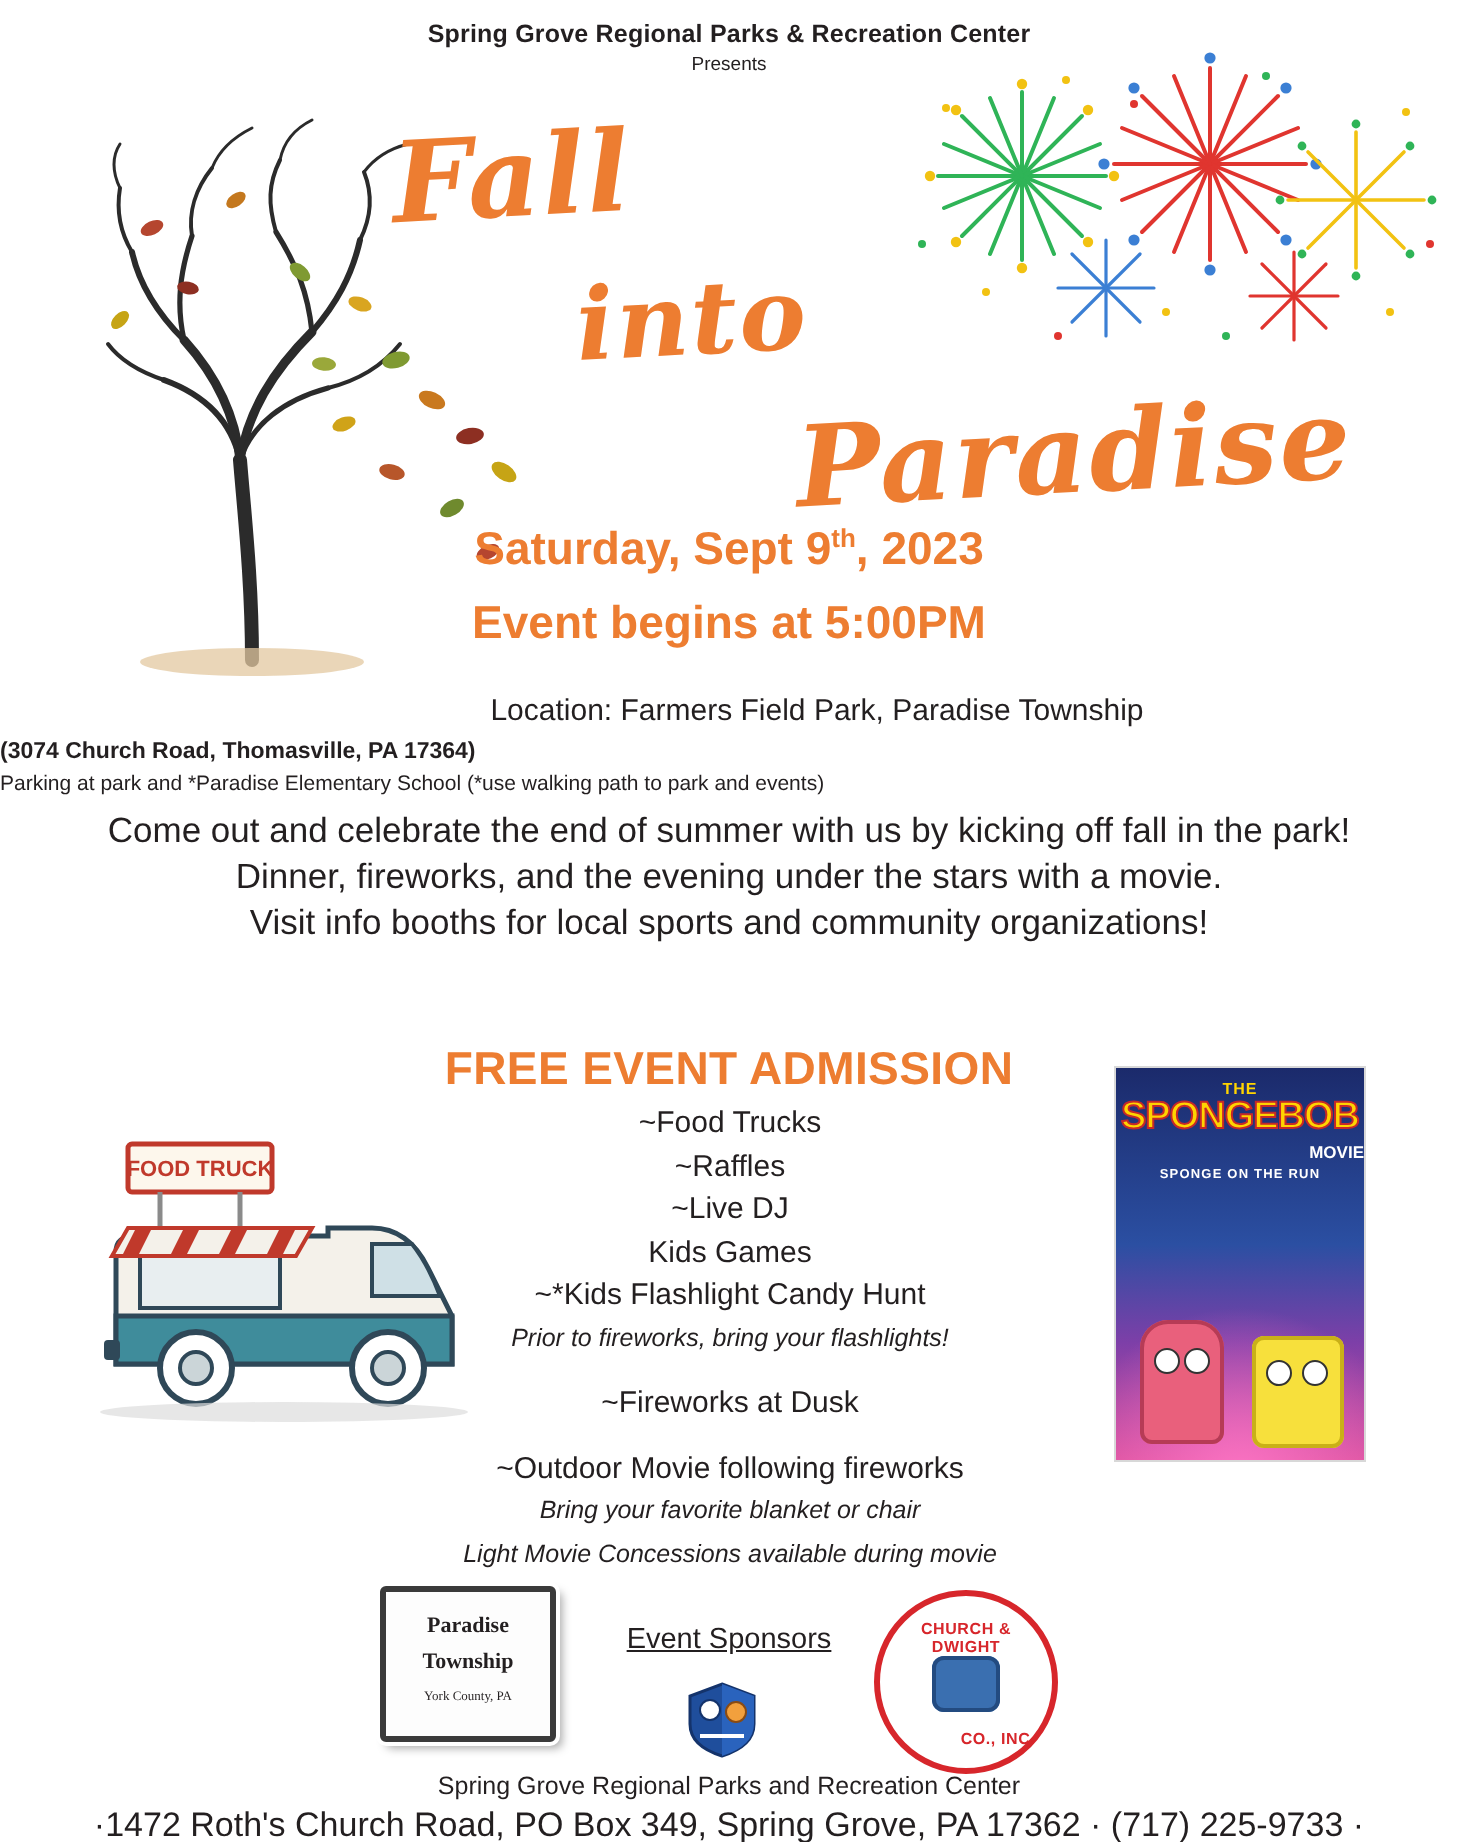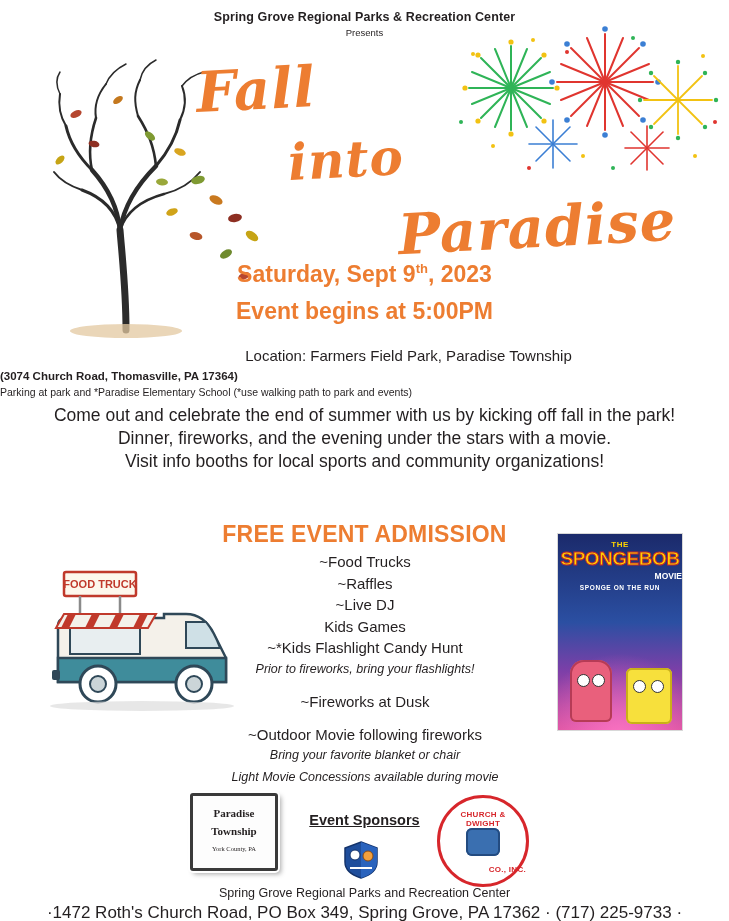--- a/index.html
+++ b/index.html
@@ -199,21 +199,21 @@
   .poster .eye { position:absolute; width:11px; height:11px; background:#fff; border-radius:50%; border:1px solid #333; }
 
   
   .sponsors-title {
     position: absolute;
     top: 812px;
     left: 0;
     width: 729px;
     text-align: center;
     font-size: 14.5px;
-    font-weight: bold;
+    font-weight: normal;
     text-decoration: underline;
   }
   .paradise-logo {
     position: absolute;
     left: 190px;
     top: 793px;
     width: 82px;
     height: 72px;
     border: 3px solid #3a3a3a;
     border-radius: 3px;
@@ -234,21 +234,21 @@
     border-radius: 50%;
     background: #ffffff;
     border: 3px solid #d7262b;
     box-shadow: inset 0 0 0 2px #fff;
   }
   .cd-logo .cdt {
     position:absolute; top:12px; left:0; width:100%; text-align:center;
     color:#d7262b; font-size:8px; font-weight:bold; line-height:9px; letter-spacing:.3px;
   }
   .cd-logo .cdb {
-    position:absolute; bottom:10px; left:0; width:100%; text-align:right;
+    position:absolute; bottom:10px; left:16px; width:100%; text-align:center;
     color:#d7262b; font-size:8px; font-weight:bold; line-height:9px; letter-spacing:.3px;
   }
   .cd-logo .arm {
     position:absolute; top:30px; left:26px; width:34px; height:28px;
     background:#3a6fb0; border-radius:6px;
     box-shadow: inset 0 0 0 2px #234b80;
   }
 
   .sports-logo {
     position: absolute;

